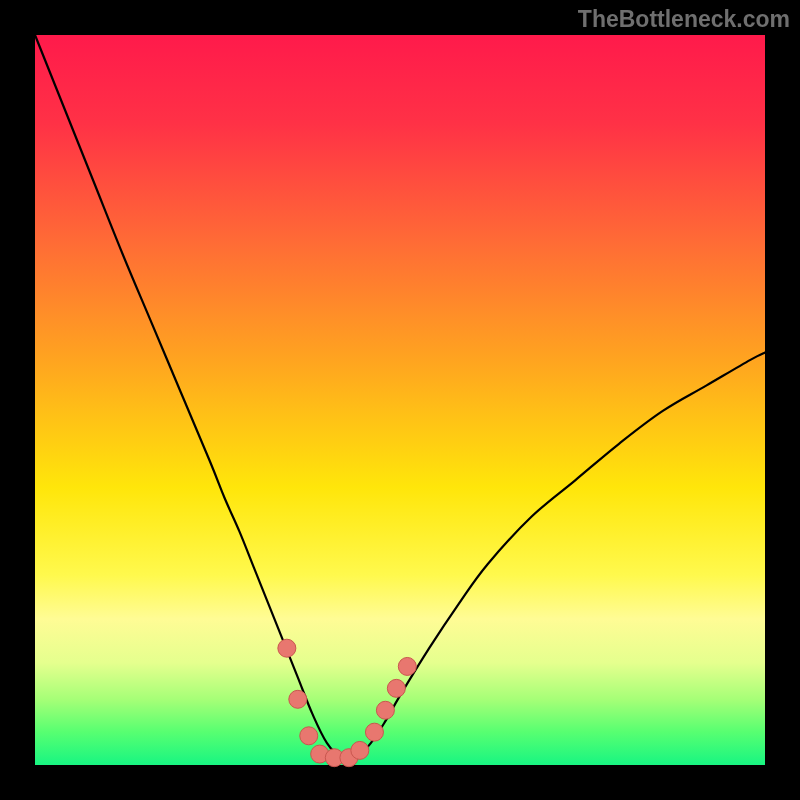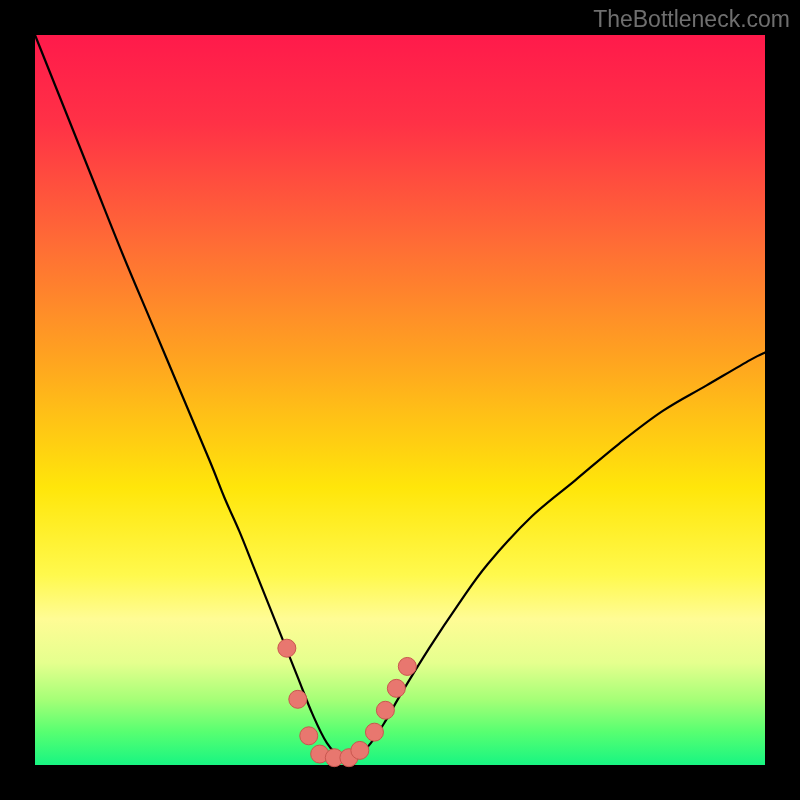--- a/index.html
+++ b/index.html
@@ -26,21 +26,21 @@
     width: 730px;
     height: 730px;
     
   }
   .watermark {
     position: absolute;
     top: 6px;
     right: 10px;
     color: #6f6f6f;
     font-size: 23px;
-    font-weight: 400;
+    font-weight: 700;
     letter-spacing: 0px;
     user-select: none;
   }
   svg.curve {
     position: absolute;
     left: 0;
     top: 0;
     width: 730px;
     height: 730px;
     overflow: visible;

